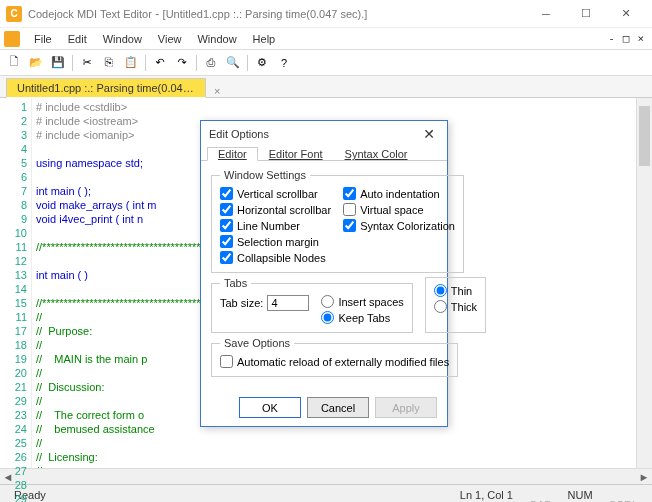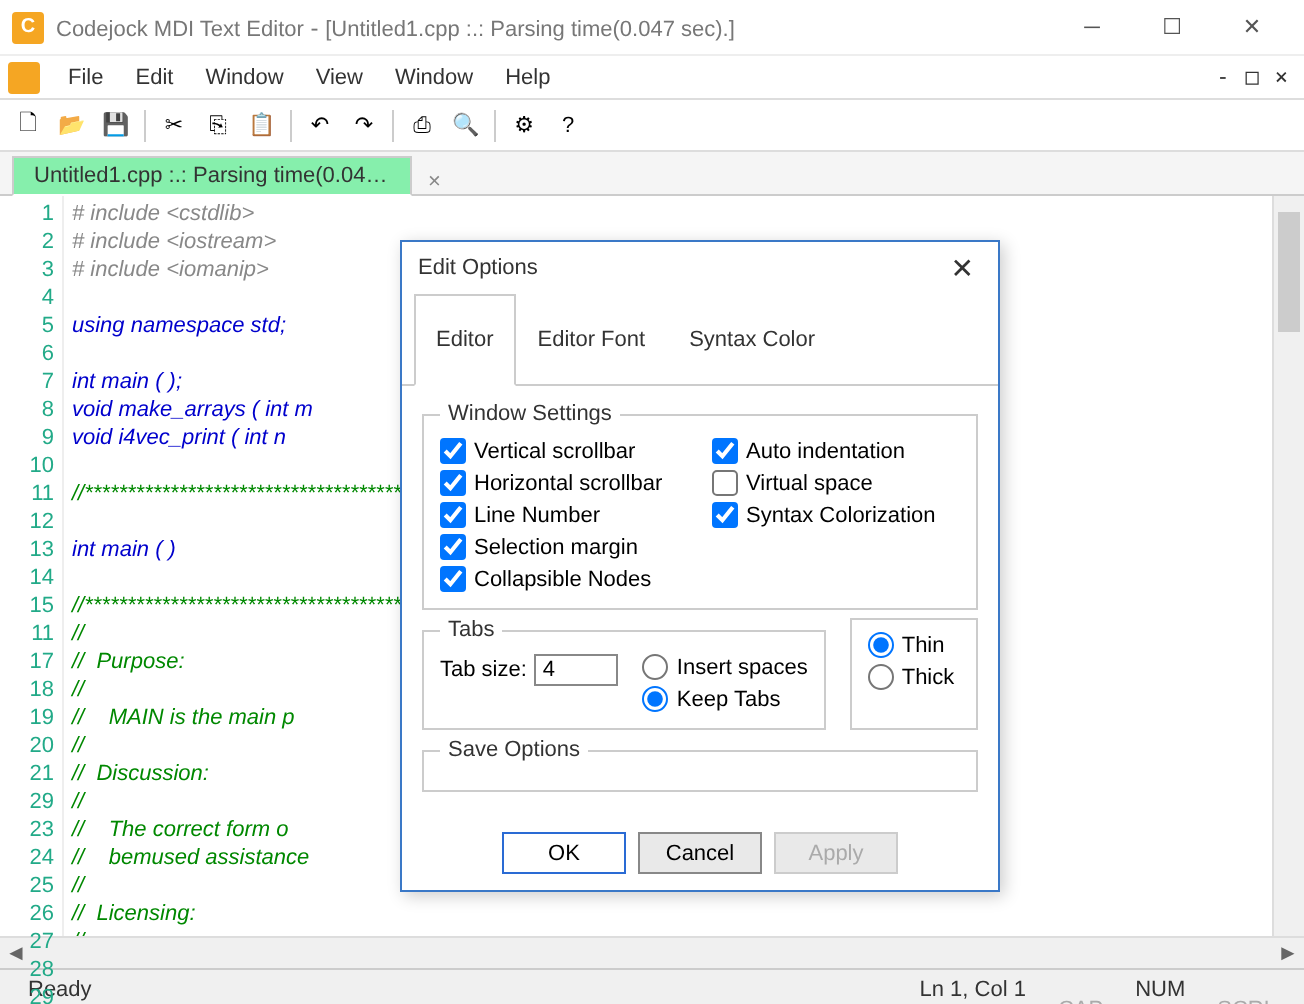--- a/index.html
+++ b/index.html
@@ -14,57 +14,57 @@
 .menubar .mlogo { width: 16px; height: 16px; background: #f5a623; border-radius: 2px; margin-right: 6px; }
 .menubar .mitem { padding: 2px 8px; color: #333; }
 .menubar .mdiwin { margin-left: auto; display:flex; }
 .menubar .mdiwin span { padding: 0 4px; color: #333; font-family: monospace; }
 
 .toolbar { height: 26px; display: flex; align-items: center; padding: 0 4px; gap: 2px; border-bottom: 1px solid #ddd; }
 .toolbar .tbtn { width: 20px; height: 20px; display: flex; align-items: center; justify-content: center; border: 1px solid transparent; }
 .toolbar .sep { width: 1px; height: 16px; background: #ccc; margin: 0 2px; }
 
 .tabbar { height: 22px; display: flex; align-items: flex-end; padding: 0 6px; background: #f5f5f5; border-bottom: 1px solid #ccc; }
-.tabbar .tab { padding: 3px 10px; background: #86efac; border: 1px solid #ccc; border-bottom: 1px solid #fff; margin-bottom: -1px; font-size: 11px; color: #333; max-width: 200px; white-space: nowrap; overflow: hidden; text-overflow: ellipsis; }
+.tabbar .tab { padding: 3px 10px; background: #fde047; border: 1px solid #ccc; border-bottom: 1px solid #fff; margin-bottom: -1px; font-size: 11px; color: #333; max-width: 200px; white-space: nowrap; overflow: hidden; text-overflow: ellipsis; }
 .tabbar .tabclose { margin-left: 4px; padding: 0 4px; color: #888; }
 
 .editor { display: flex; height: 370px; background: #fff; position: relative; }
 .gutter { width: 32px; background: #fff; text-align: right; padding: 2px 4px 2px 0; color: #2a8; font-family: Consolas, monospace; font-size: 12px; line-height: 14px; border-right: 1px solid #eee; }
 .gutter div { color: #2a8; }
-.code { flex: 1; padding: 2px 4px; font-family: Consolas, monospace; font-size: 12px; line-height: 14px; white-space: pre; color: #000; overflow: hidden; font-style: italic; }
+.code { flex: 1; padding: 2px 4px; font-family: Consolas, monospace; font-size: 12px; line-height: 14px; white-space: pre; color: #000; overflow: hidden; }
 .code .kw { color: #0000cc; }
 .code .pp { color: #888; }
 .code .cm { color: #008800; }
 .vscroll { width: 16px; background: #f0f0f0; border-left: 1px solid #ddd; position: relative; }
 .vscroll .thumb { position: absolute; top: 8px; left: 2px; right: 2px; height: 60px; background: #ccc; }
 
 .hscroll { height: 16px; background: #f0f0f0; border-top: 1px solid #ddd; display:flex; }
 .hscroll .arrow { width: 16px; display:flex;align-items:center;justify-content:center;color:#666; }
 .hscroll .track { flex:1; }
 
 .statusbar { height: 20px; display: flex; align-items: center; padding: 0 6px; background: #f0f0f0; border-top: 1px solid #ccc; font-size: 11px; color: #333; }
 .statusbar .spacer { flex: 1; }
 .statusbar .cell { padding: 0 8px; }
 .statusbar .dim { color: #aaa; margin-top: 20px; }
 
-.dialog { position: absolute; left: 200px; top: 120px; width: 300px; background: #fff; border: 1px solid #3a78c7; box-shadow: 2px 2px 8px rgba(0,0,0,0.2); z-index: 10; }
+.dialog { position: absolute; left: 200px; top: 120px; width: 248px; background: #fff; border: 1px solid #3a78c7; box-shadow: 2px 2px 8px rgba(0,0,0,0.2); z-index: 10; }
 .dialog .dtitle { height: 26px; display: flex; align-items: center; padding: 0 8px; color: #333; font-size: 12px; }
 .dialog .dtitle .dclose { margin-left: auto; font-size: 14px; color: #333; padding: 0 4px; }
 .dialog .dtabs { display: flex; border-bottom: 1px solid #ccc; padding: 0 6px; }
-.dialog .dtab { padding: 16px 10px; color: #333; border: 1px solid transparent; margin-bottom: -1px; }
+.dialog .dtab { padding: 0 10px; color: #333; border: 1px solid transparent; margin-bottom: -1px; text-decoration: underline; }
 .dialog .dtab.active { border: 1px solid #ccc; border-bottom: 1px solid #fff; background: #fff; }
 .dialog .dbody { padding: 8px 10px; }
 .dialog fieldset { border: 1px solid #ccc; padding: 6px 8px 8px 8px; margin-bottom: 4px; }
 .dialog legend { padding: 0 4px; color: #333; }
 .dialog .row { display: flex; gap: 12px; }
 .dialog .col { flex: 1; display: flex; flex-direction: column; gap: 3px; }
 .dialog label.chk { display: flex; align-items: center; gap: 4px; white-space: nowrap; }
 .dialog input[type=checkbox], .dialog input[type=radio] { width: 13px; height: 13px; }
 .dialog input[type=text] { width: 42px; padding: 1px 3px; border: 1px solid #888; }
-.dialog .dbuttons { display: flex; justify-content: center; gap: 6px; padding: 8px 10px; }
+.dialog .dbuttons { display: flex; justify-content: flex-end; gap: 6px; padding: 8px 10px; }
 .dialog .dbuttons button { width: 62px; height: 21px; border: 1px solid #888; background: #e9e9e9; }
 .dialog .dbuttons button.primary { border: 1px solid #2a6bd4; background: #fff; }
 .dialog .dbuttons button.disabled { color: #aaa; border-color: #ccc; }
 </style>
 </head>
 <body>
 
 <div class="titlebar">
   <div class="logo">C</div>
   <div class="title">
@@ -249,20 +249,24 @@
             </label>
           <label class="chk">
               <input type="radio" name="oc" style="">
               <span>Thick</span>
             </label>
         </div>
       </fieldset>
     </div>
     <fieldset>
       <legend>Save Options</legend>
+      <label class="chk">
+          <input type="checkbox" style="">
+          <span>Automatic reload of externally modified files</span>
+        </label>
     </fieldset>
   </div>
   <div class="dbuttons">
     <button class="primary">OK</button>
     <button>Cancel</button>
     <button class="disabled">Apply</button>
   </div>
 </div>
 
 </body></html>

